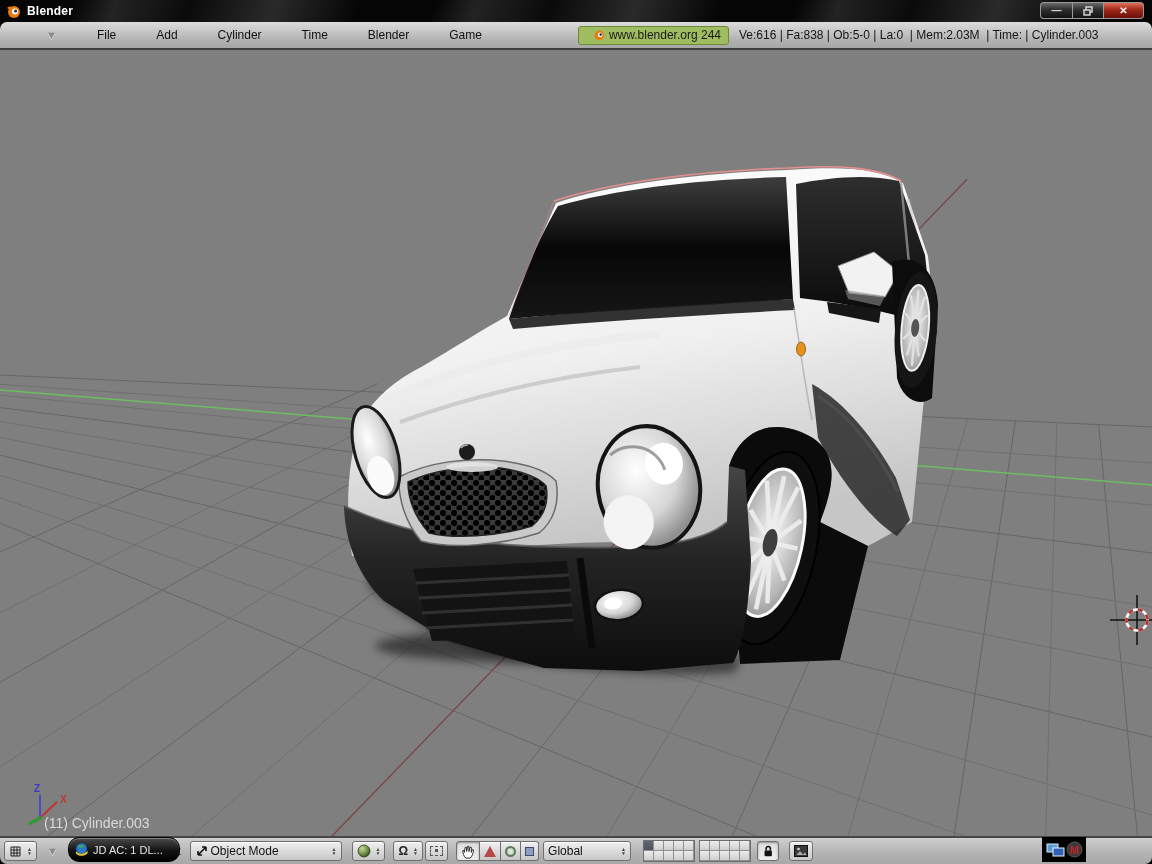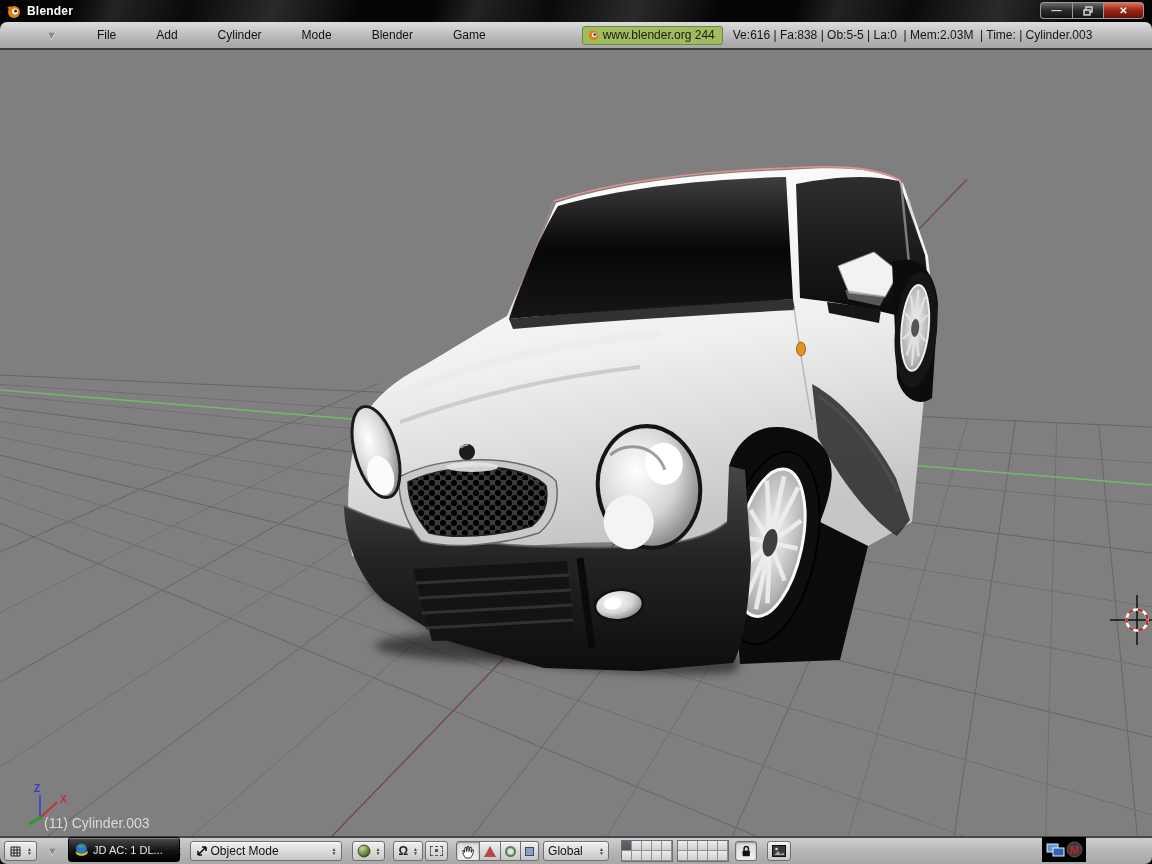--- a/index.html
+++ b/index.html
@@ -22,21 +22,21 @@
   .wbtn.cls { border-radius:0 4px 4px 0; background:linear-gradient(#e0705a,#a02818 45%,#6a1008); border-left:none; width:40px; color:#fff; }
 
   
   .menubar { position:absolute; top:22px; left:0; width:1152px; height:28px;
     background:linear-gradient(#dcdcdc,#b2b2b2 70%,#a6a6a6); border-radius:7px 7px 0 0;
     border-bottom:2px solid #3f3f3f; display:flex; align-items:center; font-size:12px; color:#111; }
   .mtri { margin-left:46px; color:#8a8a8a; font-size:11px; text-shadow:0 1px 0 #eee; }
   .menuitem { margin-left:40px; cursor:default; }
   .menuitem:first-of-type { margin-left:16px; }
   .badge { margin-left:96px; display:flex; align-items:center; gap:4px;
-    background:#9fbd60; border:1px solid #6d8a3a; border-radius:3px; height:19px; padding:0 7px 0 4px;
+    background:#9fbd60; border:1px solid #6d8a3a; border-radius:3px; height:19px; padding:0 7px 0 14px;
     font-size:12px; color:#1a1a1a; }
   .stats { margin-left:10px; font-size:12px; color:#161616; white-space:pre; }
 
   
   .viewport { position:absolute; top:50px; left:0; width:1152px; height:786px; background:#7f7f7f; overflow:hidden; }
   .objlabel { position:absolute; left:44px; top:765px; color:#d9d9d9; font-size:14px; }
 
   
   .bheader { position:absolute; top:836px; left:0; width:1152px; height:28px;
     background:linear-gradient(#cecece,#b3b3b3 60%,#a8a8a8); border-top:2px solid #474747;
@@ -57,21 +57,21 @@
   .dotbox { width:13px; height:10px; border:1px dashed #555; position:relative; }
   .dotbox:after { content:""; position:absolute; left:4px; top:2px; width:3px; height:3px; background:#555; }
   .layergrid { display:grid; grid-template-columns:repeat(5,10px); grid-template-rows:repeat(2,10px);
     border:1px solid #6f6f6f; background:#9a9a9a; }
   .lcell { width:10px; height:10px; background:linear-gradient(#ececec,#cfcfcf); border-right:1px solid #909090; border-bottom:1px solid #909090; }
   .lcell.active { background:linear-gradient(#606770,#4c535c); }
   .mjtext { color:#111; }
 
   
   .taskbtn { position:absolute; left:68px; top:837px; width:112px; height:25px;
-    background:linear-gradient(#4a4a4a,#141414 55%,#000); border:1px solid #000; border-radius:3px;
+    background:linear-gradient(#4a4a4a,#141414 55%,#000); border:1px solid #000; border-radius:11px;
     box-shadow:inset 0 1px 0 rgba(255,255,255,.35); display:flex; align-items:center; gap:4px; padding:0 5px;
     color:#e6e6e6; font-size:11px; white-space:nowrap; overflow:hidden; }
   .tray { position:absolute; left:1042px; top:837px; width:44px; height:25px; background:#000;
     display:flex; align-items:center; justify-content:center; gap:1px; }
 </style>
 </head>
 <body>
 
 <div class="stage">
 
@@ -93,32 +93,32 @@
       </div>
       <div class="wbtn cls">✕</div>
     </div>
   </div>
 
   <div class="menubar">
     <span class="mtri">▼</span>
     <span class="menuitem">File</span>
     <span class="menuitem">Add</span>
     <span class="menuitem">Cylinder</span>
-    <span class="menuitem">Mode</span>
+    <span class="menuitem">Time</span>
     <span class="menuitem">Blender</span>
     <span class="menuitem">Game</span>
     <span class="badge">
       <svg width="12" height="12" viewBox="0 0 15 15">
         <circle cx="8" cy="8" r="6" fill="#e87d0d"></circle>
         <circle cx="9" cy="7.4" r="3" fill="#fff"></circle>
         <circle cx="9.6" cy="7" r="1.6" fill="#234"></circle>
       </svg>
       <span>www.blender.org 244</span>
     </span>
-    <span class="stats">Ve:616 | Fa:838 | Ob:5-5 | La:0  | Mem:2.03M  | Time: | Cylinder.003</span>
+    <span class="stats">Ve:616 | Fa:838 | Ob:5-0 | La:0  | Mem:2.03M  | Time: | Cylinder.003</span>
   </div>
 
   <div class="viewport">
     <svg width="1152" height="786" viewBox="0 50 1152 786">
       <defs>
         <linearGradient id="bodyg" x1="0" y1="0" x2="0.25" y2="1">
           <stop offset="0" stop-color="#ffffff"></stop>
             <stop offset="0.55" stop-color="#f0f0f0"></stop>
             <stop offset="1" stop-color="#c6c6c6"></stop>
         </linearGradient>
@@ -372,21 +372,21 @@
       <div class="btn">
           <span class="tri-red"></span>
         </div>
       <div class="btn">
           <span class="circ-grn"></span>
         </div>
       <div class="btn">
           <span class="sq-blu"></span>
         </div>
     </div>
-    <div class="btn" style="margin-left:4px; width:66px;">
+    <div class="btn" style="margin-left:4px; width:88px;">
       <span style="flex:1">Global</span>
       <span class="spin">
           <span>▲</span>
           <span>▼</span>
         </span>
     </div>
     <div class="layergrid" style="margin-left:12px;">
         <span class="lcell active"></span>
         <span class="lcell"></span>
         <span class="lcell"></span>

